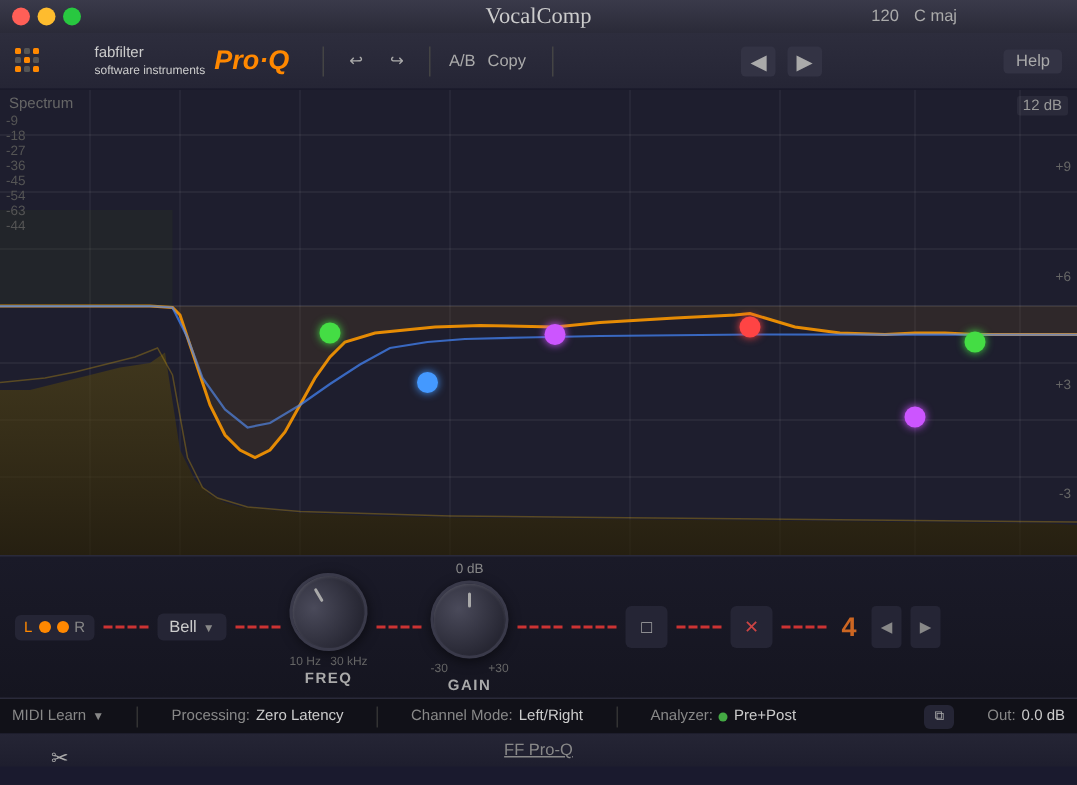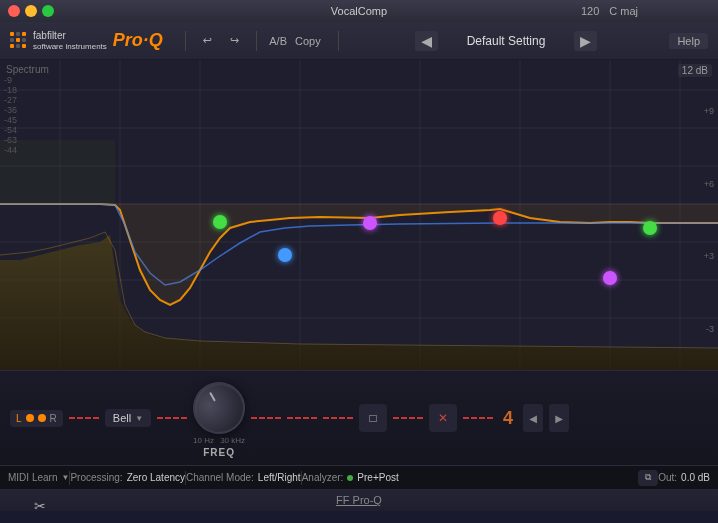--- a/index.html
+++ b/index.html
@@ -32,21 +32,22 @@
       width: 12px;
       height: 12px;
       border-radius: 50%;
       display: inline-block;
     }
     .win-close { background: #ff5f57; }
     .win-min { background: #febc2e; }
     .win-max { background: #28c840; }
     .title-bar .title-text {
       color: #ccc;
-      font-size: 11px;
+      font-size: 15px;
+      font-family: Liberation Serif, serif;
     }
     .title-bar .title-extras {
       position: absolute;
       right: 80px;
       display: flex;
       gap: 10px;
       color: #aaa;
       font-size: 11px;
     }
 
@@ -77,20 +78,21 @@
       width: 4px;
       height: 4px;
       background: #ff8800;
       border-radius: 1px;
     }
     .logo-dot.off { background: #555; }
     .brand-name {
       color: #ccc;
       font-size: 10px;
       line-height: 1.2;
+      margin-left: 30px;
     }
     .brand-product {
       color: #ff8800;
       font-size: 18px;
       font-weight: bold;
       font-style: italic;
     }
 
     .toolbar-sep {
       width: 1px;
@@ -389,21 +391,21 @@
     }
 
     
     .status-bar {
       width: 100%;
       height: 24px;
       background: #111118;
       display: flex;
       align-items: center;
       padding: 0 8px;
-      gap: 0;
+      gap: 22px;
       border-top: 1px solid #2a2a3a;
     }
     .status-item {
       display: flex;
       align-items: center;
       gap: 4px;
       color: #888;
       font-size: 10px;
     }
     .status-label { color: #888; }
@@ -487,21 +489,20 @@
 
   <div class="toolbar-ab">
     <span class="ab-label">A/B</span>
     <button class="toolbar-btn">Copy</button>
   </div>
 
   <div class="toolbar-sep"></div>
 
   <div class="preset-area">
     <span class="preset-arrow">◀</span>
-    <span class="preset-name">Default Setting</span>
     <span class="preset-arrow">▶</span>
   </div>
 
   <span class="help-btn">Help</span>
 </div>
 
 <div class="eq-container">
   <span class="spectrum-label">Spectrum</span>
   <span class="db-indicator">12 dB</span>
 
@@ -594,20 +595,29 @@
     <div class="knob" style="transform: rotate(-30deg);"></div>
     <div class="knob-range">
       <span>10 Hz</span>
       <span>30 kHz</span>
     </div>
     <span class="knob-label">FREQ</span>
   </div>
 
   <div class="dashed-line"></div>
 
+  <div class="knob-group">
+    <span class="knob-top-label">0 dB</span>
+    <div class="knob"></div>
+    <div class="knob-range">
+      <span>-30</span>
+      <span>+30</span>
+    </div>
+    <span class="knob-label">GAIN</span>
+  </div>
 
   <div class="dashed-line"></div>
 
 
   <div class="dashed-line"></div>
 
   <div class="icon-btn" title="Bypass">
     <span>□</span>
   </div>
 

